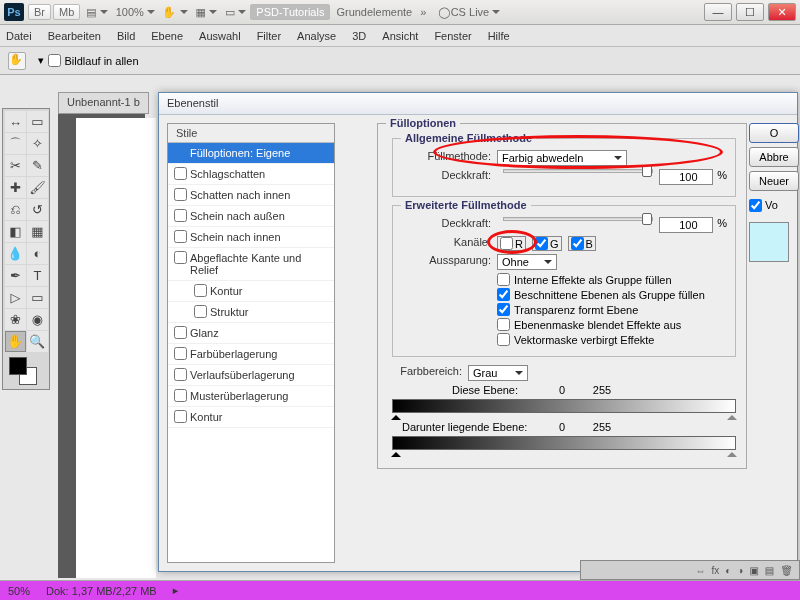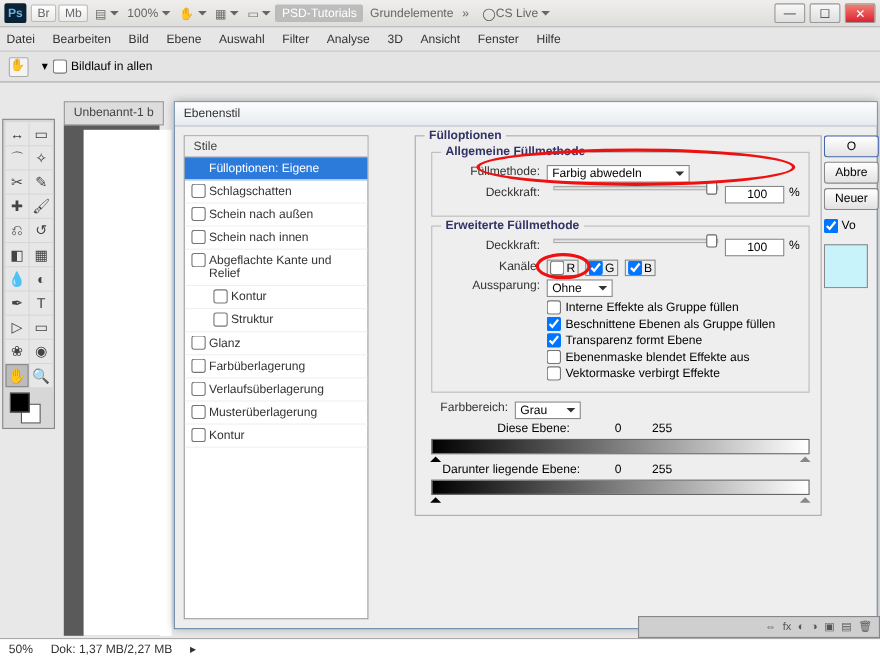--- a/index.html
+++ b/index.html
@@ -72,21 +72,21 @@
 
 .gradient-bar { height: 14px; background: linear-gradient(90deg,#000,#fff); border: 1px solid #666; margin: 2px 0 8px 0; position: relative; }
 .grad-handle { position: absolute; bottom: -8px; width: 0; height: 0; border: 5px solid transparent; border-bottom-color: #888; }
 
 .right-buttons { position: absolute; right: -2px; top: 30px; width: 50px; display: flex; flex-direction: column; gap: 4px; overflow:hidden;}
 .dlg-btn { border: 1px solid #888; background: linear-gradient(#fff,#e2e2e2); padding: 3px 4px; border-radius: 3px; text-align: center; white-space: nowrap; }
 
 .circle-red { position: absolute; border: 3px solid #e11; border-radius: 50%; }
 
 
-.statusbar { position: absolute; left: 0; bottom: 0; height: 20px; width: 100%; background: #ffffff; border-top: 1px solid #aaa; display: flex; align-items: center; padding: 0 8px; color: #333; }
+.statusbar { position: absolute; left: 0; bottom: 0; height: 20px; width: 100%; background: #d946ef; border-top: 1px solid #aaa; display: flex; align-items: center; padding: 0 8px; color: #333; }
 .statusbar .sec { margin-right: 16px; }
 
 
 .panelstrip { position: absolute; right: 0; bottom: 20px; width: 220px; height: 20px; background: #cfcfcf; border: 1px solid #888; display: flex; align-items: center; justify-content: flex-end; gap: 6px; padding: 0 6px; }
 .panelstrip span { color: #555; font-size: 10px; }
 
 .dropdown-arr { display:inline-block; margin-left:3px; border:4px solid transparent; border-top-color:#666; transform: translateY(2px);}
 </style>
 </head>
 <body>
@@ -171,20 +171,21 @@
 </div>
 
 <div class="dialog">
   <div class="dlg-title">Ebenenstil</div>
 
   <div class="styles-panel">
     <div class="styles-header">Stile</div>
     <div id="styles-body">
         <div class="style-item sel"><span>Fülloptionen: Eigene</span></div>
         <div class="style-item"><input type="checkbox" style=""><span>Schlagschatten</span></div>
+        <div class="style-item"><input type="checkbox" style=""><span>Schatten nach innen</span></div>
         <div class="style-item"><input type="checkbox" style=""><span>Schein nach außen</span></div>
         <div class="style-item"><input type="checkbox" style=""><span>Schein nach innen</span></div>
         <div class="style-item"><input type="checkbox" style=""><span>Abgeflachte Kante und Relief</span></div>
         <div class="style-item indent"><input type="checkbox" style=""><span>Kontur</span></div>
         <div class="style-item indent"><input type="checkbox" style=""><span>Struktur</span></div>
         <div class="style-item"><input type="checkbox" style=""><span>Glanz</span></div>
         <div class="style-item"><input type="checkbox" style=""><span>Farbüberlagerung</span></div>
         <div class="style-item"><input type="checkbox" style=""><span>Verlaufsüberlagerung</span></div>
         <div class="style-item"><input type="checkbox" style=""><span>Musterüberlagerung</span></div>
         <div class="style-item"><input type="checkbox" style=""><span>Kontur</span></div>

